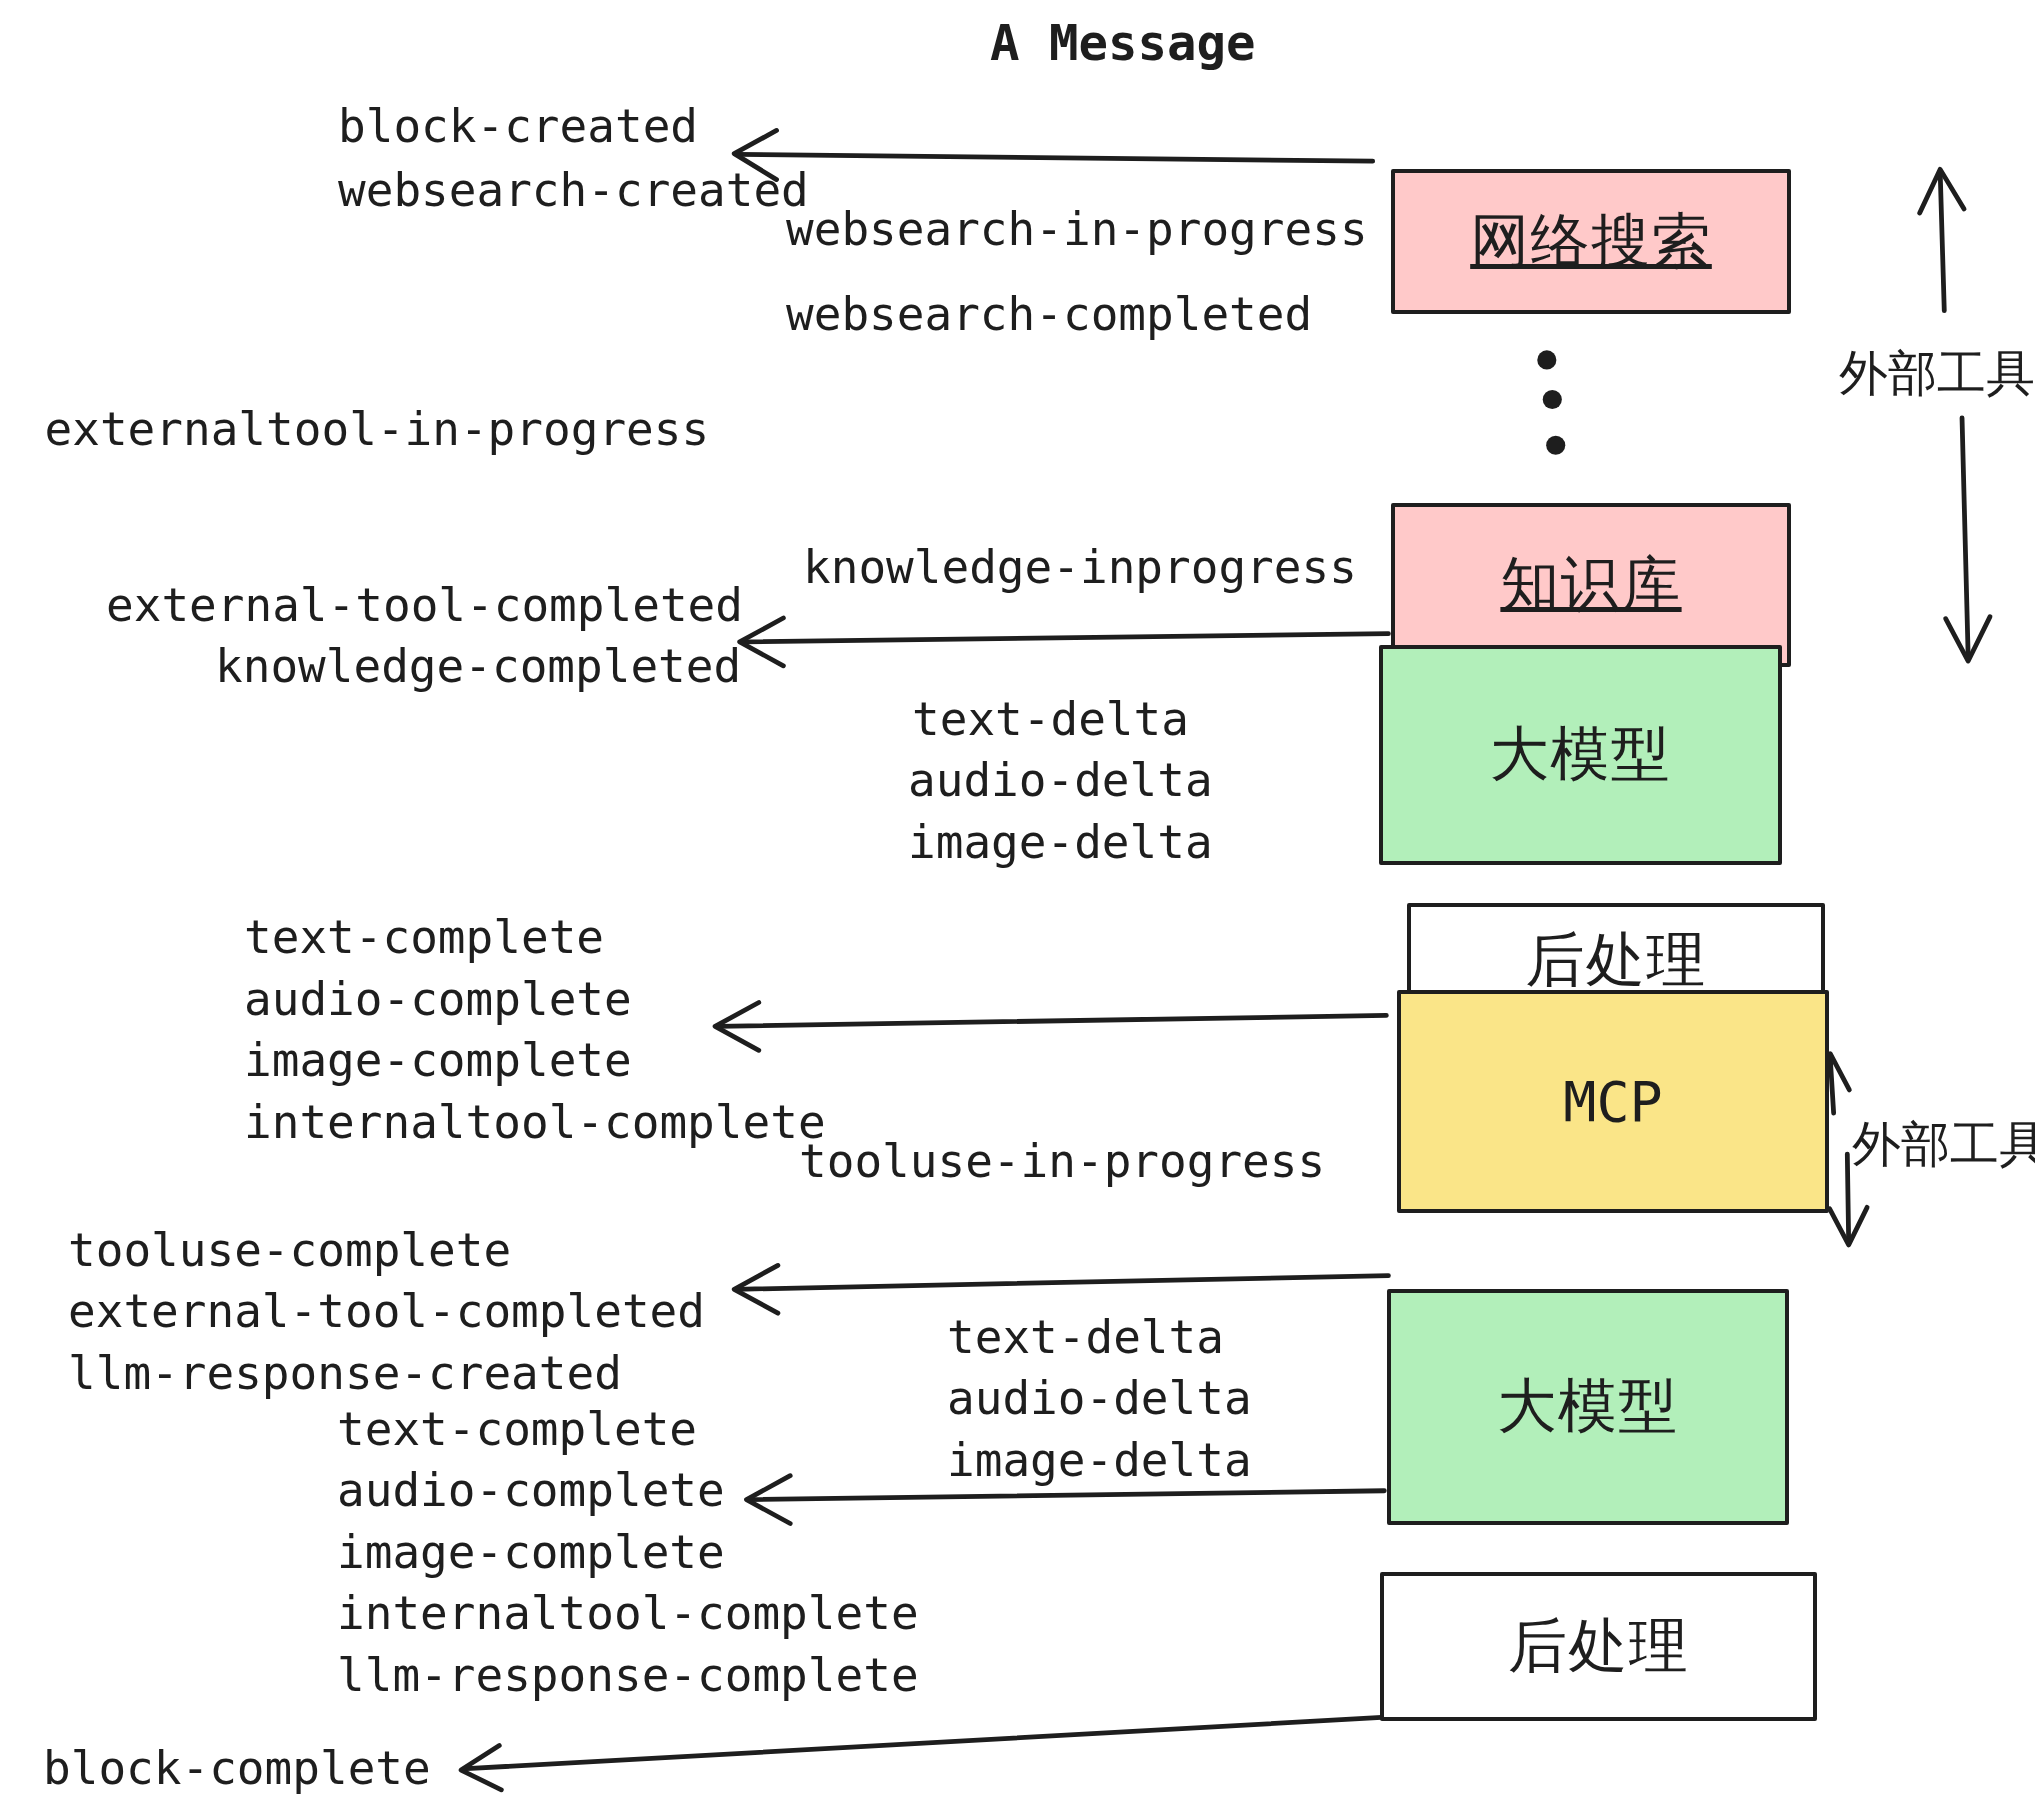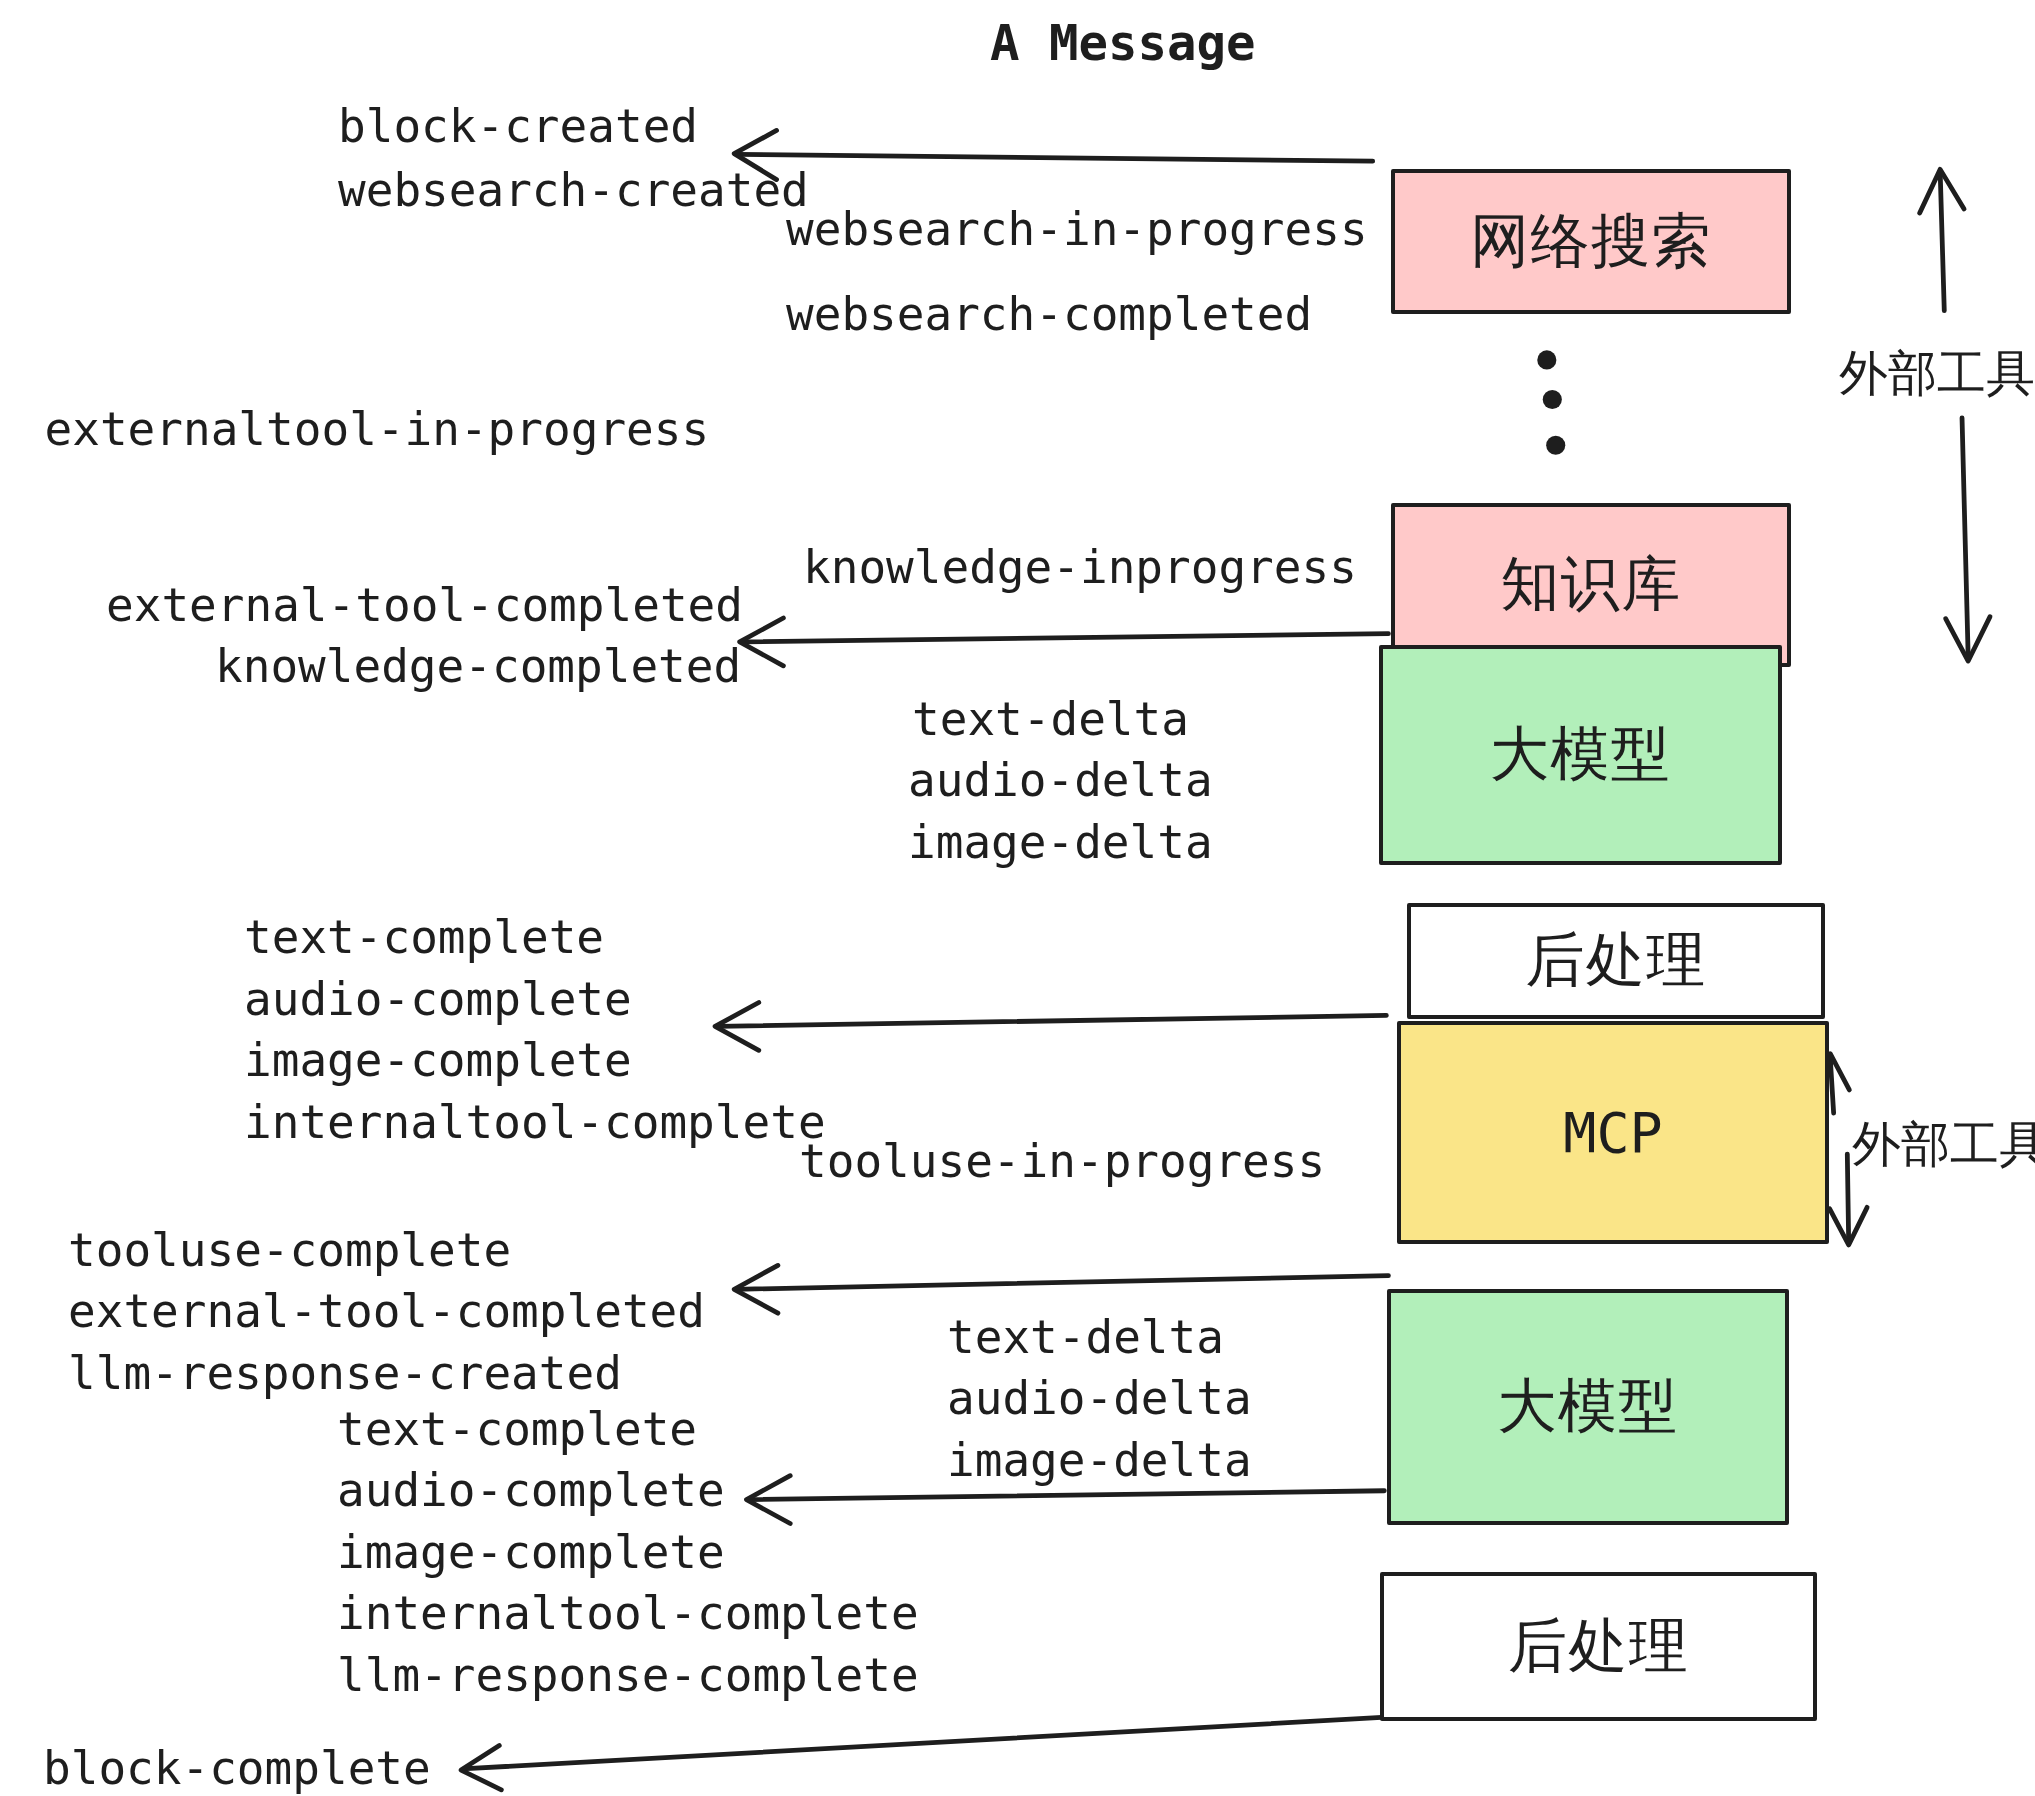--- a/index.html
+++ b/index.html
@@ -19,21 +19,21 @@
     position:absolute; font-size:49px; font-weight:bold; white-space:nowrap;
     font-family:"DejaVu Sans Mono", monospace; color:var(--ink);
   }
   .box{
     position:absolute; border:4.8px solid var(--ink); border-radius:2px;
     display:flex; align-items:center; justify-content:center;
     font-family:"DejaVu Sans", "Liberation Sans", sans-serif; color:var(--ink);
   }
   .box .zh{ font-size:59px; letter-spacing:1.4px; }
   .box .latin{ font-size:55px; font-family:"DejaVu Sans Mono", monospace; }
-  .box.pink{ background:var(--pink); }
+  .box.pink{ background:var(--pink);text-decoration:underline; }
   .box.green{ background:var(--green); }
   .box.yellow{ background:var(--yellow); }
   .box.white{ background:var(--white); }
   .side-label{
     position:absolute; font-size:49px; white-space:nowrap;
     font-family:"DejaVu Sans", "Liberation Sans", sans-serif; color:var(--ink);
   }
   svg.overlay{ position:absolute; left:0; top:0; pointer-events:none; }
   svg.overlay path, svg.overlay line{ stroke:var(--ink); stroke-width:7; fill:none; stroke-linecap:round; stroke-linejoin:round; }
   svg.overlay circle{ fill:var(--ink); stroke:none; }
@@ -144,21 +144,21 @@
   </div>
   <div class="box pink" style="left:1367px; top:503px;  width:400px; height:164px;text-align:center;">
     <span class="zh">知识库</span>
   </div>
   <div class="box green" style="left:1355px; top:645px;  width:403px; height:220px;">
     <span class="zh">大模型</span>
   </div>
   <div class="box white" style="left:1383px; top:903px; width:418px; height:116px;">
     <span class="zh">后处理</span>
   </div>
-  <div class="box yellow" style="left:1373px; top:1021px; width:432px; height:223px;">
+  <div class="box yellow" style="left:1373px; top:990px; width:432px; height:223px;">
     <span class="latin">MCP</span>
   </div>
   <div class="box green" style="left:1363px; top:1289px; width:402px; height:236px;">
     <span class="zh">大模型</span>
   </div>
   <div class="box white" style="left:1356px; top:1572px; width:437px; height:149px;">
     <span class="zh">后处理</span>
   </div>
 
   <div class="side-label" style="left:1815px; top:341px;">外部工具</div>

